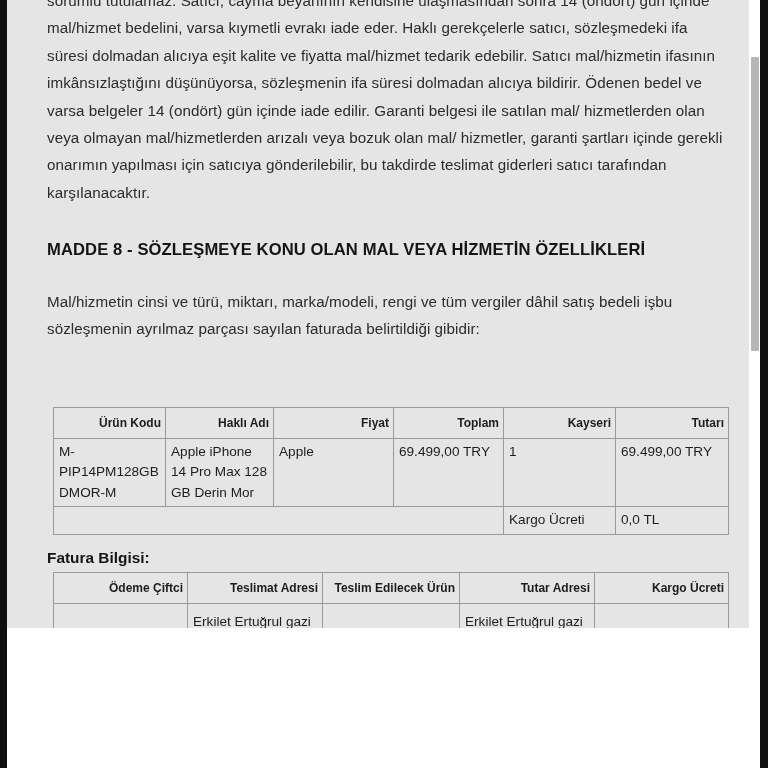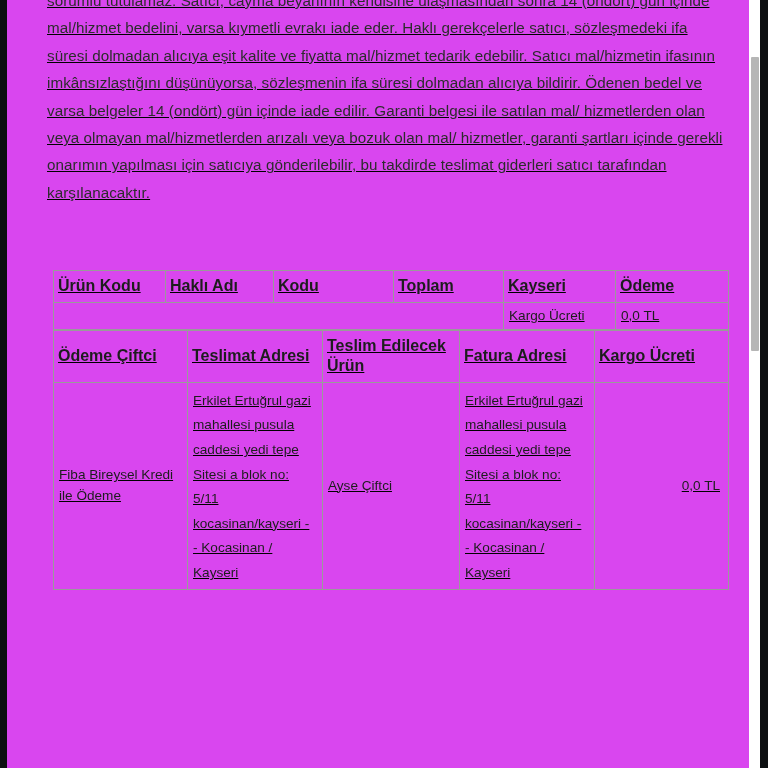--- a/index.html
+++ b/index.html
@@ -52,26 +52,25 @@
     background: #b6b6b6;
     border-radius: 1px;
     z-index: 36;
   }
 
   
   #doc {
     position: absolute;
     left: 7px; top: 0;
     width: 745px;
-    height: 768px;
-    background: #d946ef;
+    height: 628px;
+    background: #e5e5e5;
     padding: 0 20px 0 40px;
     overflow: hidden;
     z-index: 10;
-    text-decoration: underline;
   }
 
   p.body-text {
     margin: 0;
     color: #2c2c2c;
     font-size: 15.2px;
     line-height: 27.4px;
     letter-spacing: 0.06px;
   }
 
@@ -105,23 +104,23 @@
   .tbl td, .tbl th {
     border: 1px solid #9a9a9a;
     padding: 3px 5px;
     font-size: 13.6px;
     line-height: 20.4px;
     vertical-align: top;
     font-weight: normal;
     text-align: left;
   }
   .tbl th {
-    text-align: left;
-    font-weight: bold;
-    font-size: 16px;
+    text-align: right;
+    font-weight: bold;
+    font-size: 12px;
     padding: 5px 4px;
     vertical-align: middle;
   }
 
   #product-table {
     margin-top: 64px;
   }
   #product-table td { height: 22px; }
   .col-code   { width: 112px; }
   .col-name   { width: 108px; }
@@ -183,65 +182,76 @@
   <div class="edge-left"></div>
   <div class="edge-right"></div>
 
   <div class="scrollbar-track"></div>
   <div class="scrollbar-thumb"></div>
 
   <div id="doc">
 
     <p class="body-text" id="para-top">sorumlu tutulamaz. Satıcı, cayma beyanının kendisine ulaşmasından sonra 14 (ondört) gün içinde mal/hizmet bedelini, varsa kıymetli evrakı iade eder. Haklı gerekçelerle satıcı, sözleşmedeki ifa süresi dolmadan alıcıya eşit kalite ve fiyatta mal/hizmet tedarik edebilir. Satıcı mal/hizmetin ifasının imkânsızlaştığını düşünüyorsa, sözleşmenin ifa süresi dolmadan alıcıya bildirir. Ödenen bedel ve varsa belgeler 14 (ondört) gün içinde iade edilir. Garanti belgesi ile satılan mal/ hizmetlerden olan veya olmayan mal/hizmetlerden arızalı veya bozuk olan mal/ hizmetler, garanti şartları içinde gerekli onarımın yapılması için satıcıya gönderilebilir, bu takdirde teslimat giderleri satıcı tarafından karşılanacaktır.</p>
 
-
+    <h2 class="section-heading">MADDE 8 - SÖZLEŞMEYE KONU OLAN MAL VEYA HİZMETİN ÖZELLİKLERİ</h2>
+
+    <p class="body-text" id="para-intro">Mal/hizmetin cinsi ve türü, miktarı, marka/modeli, rengi ve tüm vergiler dâhil satış bedeli işbu sözleşmenin ayrılmaz parçası sayılan faturada belirtildiği gibidir:</p>
 
     <table class="tbl" id="product-table">
       <colgroup>
         <col class="col-code">
           <col class="col-name">
           <col class="col-brand">
         <col class="col-price">
           <col class="col-qty">
           <col class="col-total">
       </colgroup>
       <thead>
         <tr>
           <th>Ürün Kodu</th>
           <th>Haklı Adı</th>
-          <th>Kodu</th>
+          <th>Fiyat</th>
           <th>Toplam</th>
           <th>Kayseri</th>
-          <th>Ödeme</th>
+          <th>Tutarı</th>
         </tr>
       </thead>
       <tbody>
+        <tr>
+          <td class="cell-pad-b">M-PIP14PM128GB DMOR-M</td>
+          <td class="cell-pad-b">Apple iPhone 14 Pro Max 128 GB Derin Mor</td>
+          <td>Apple</td>
+          <td class="num-right">69.499,00 TRY</td>
+          <td class="num-right">1</td>
+          <td class="num-right">69.499,00 TRY</td>
+        </tr>
         <tr>
           <td class="summary-blank" colspan="4"></td>
           <td class="summary-label">Kargo Ücreti</td>
           <td class="summary-value">0,0 TL</td>
         </tr>
       </tbody>
     </table>
 
+    <h3 class="subhead">Fatura Bilgisi:</h3>
 
     <table class="tbl" id="invoice-table">
       <colgroup>
         <col class="icol-payment">
           <col class="icol-ship">
           <col class="icol-person">
         <col class="icol-invoice">
           <col class="icol-cargo">
       </colgroup>
       <thead>
         <tr>
           <th>Ödeme Çiftci</th>
           <th>Teslimat Adresi</th>
           <th>Teslim Edilecek Ürün</th>
-          <th>Fatura Adresi</th>
+          <th>Tutar Adresi</th>
           <th>Kargo Ücreti</th>
         </tr>
       </thead>
       <tbody>
         <tr>
           <td class="mid">Fiba Bireysel Kredi ile Ödeme</td>
           <td class="addr">Erkilet Ertuğrul gazi mahallesi pusula caddesi yedi tepe Sitesi a blok no: 5/11 kocasinan/kayseri - - Kocasinan / Kayseri</td>
           <td class="mid">Ayse Çiftci</td>
           <td class="addr">Erkilet Ertuğrul gazi mahallesi pusula caddesi yedi tepe Sitesi a blok no: 5/11 kocasinan/kayseri - - Kocasinan / Kayseri</td>
           <td class="cargo-val">0,0 TL</td>

